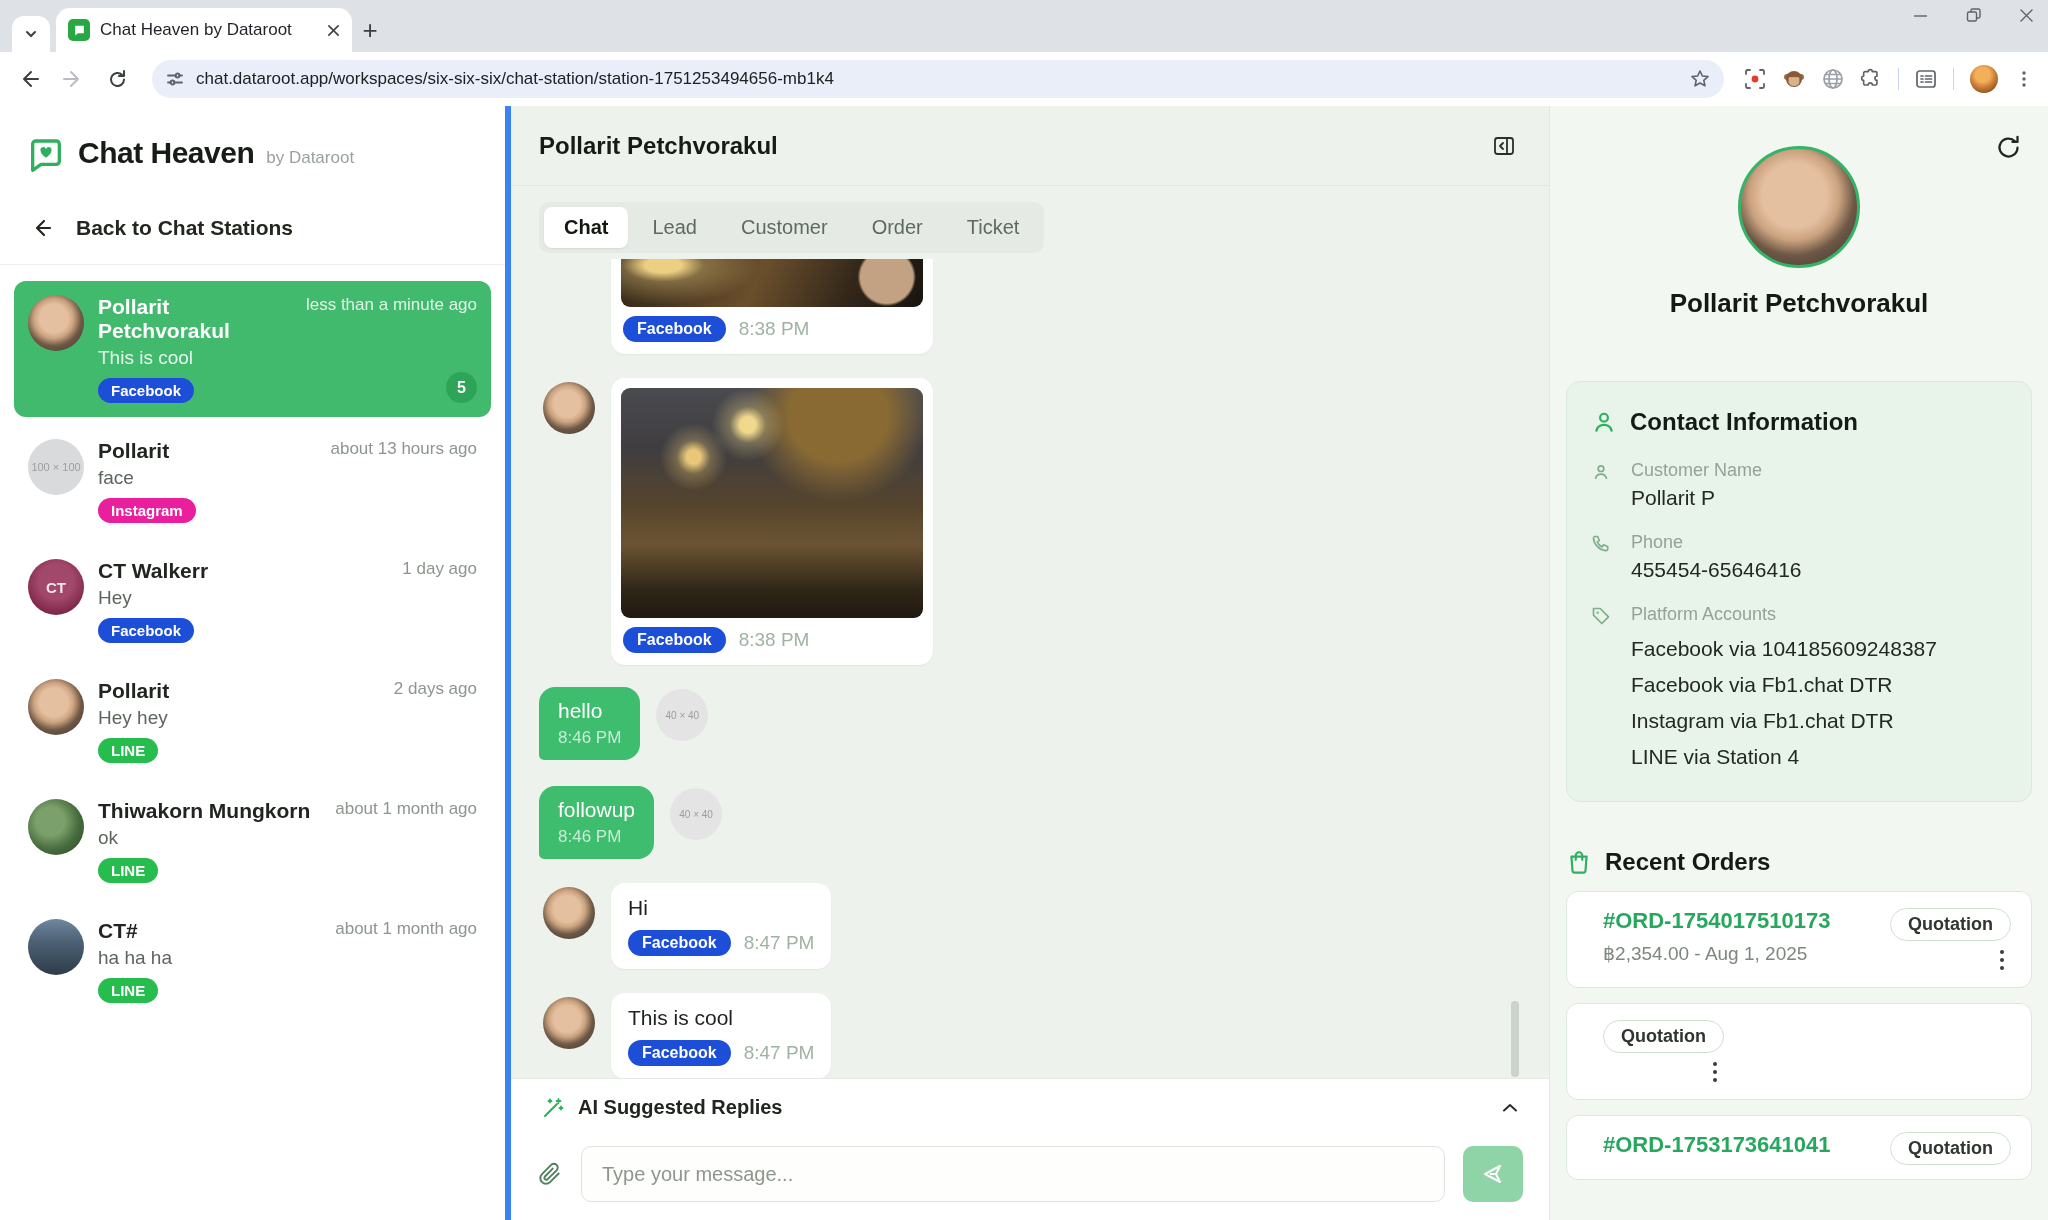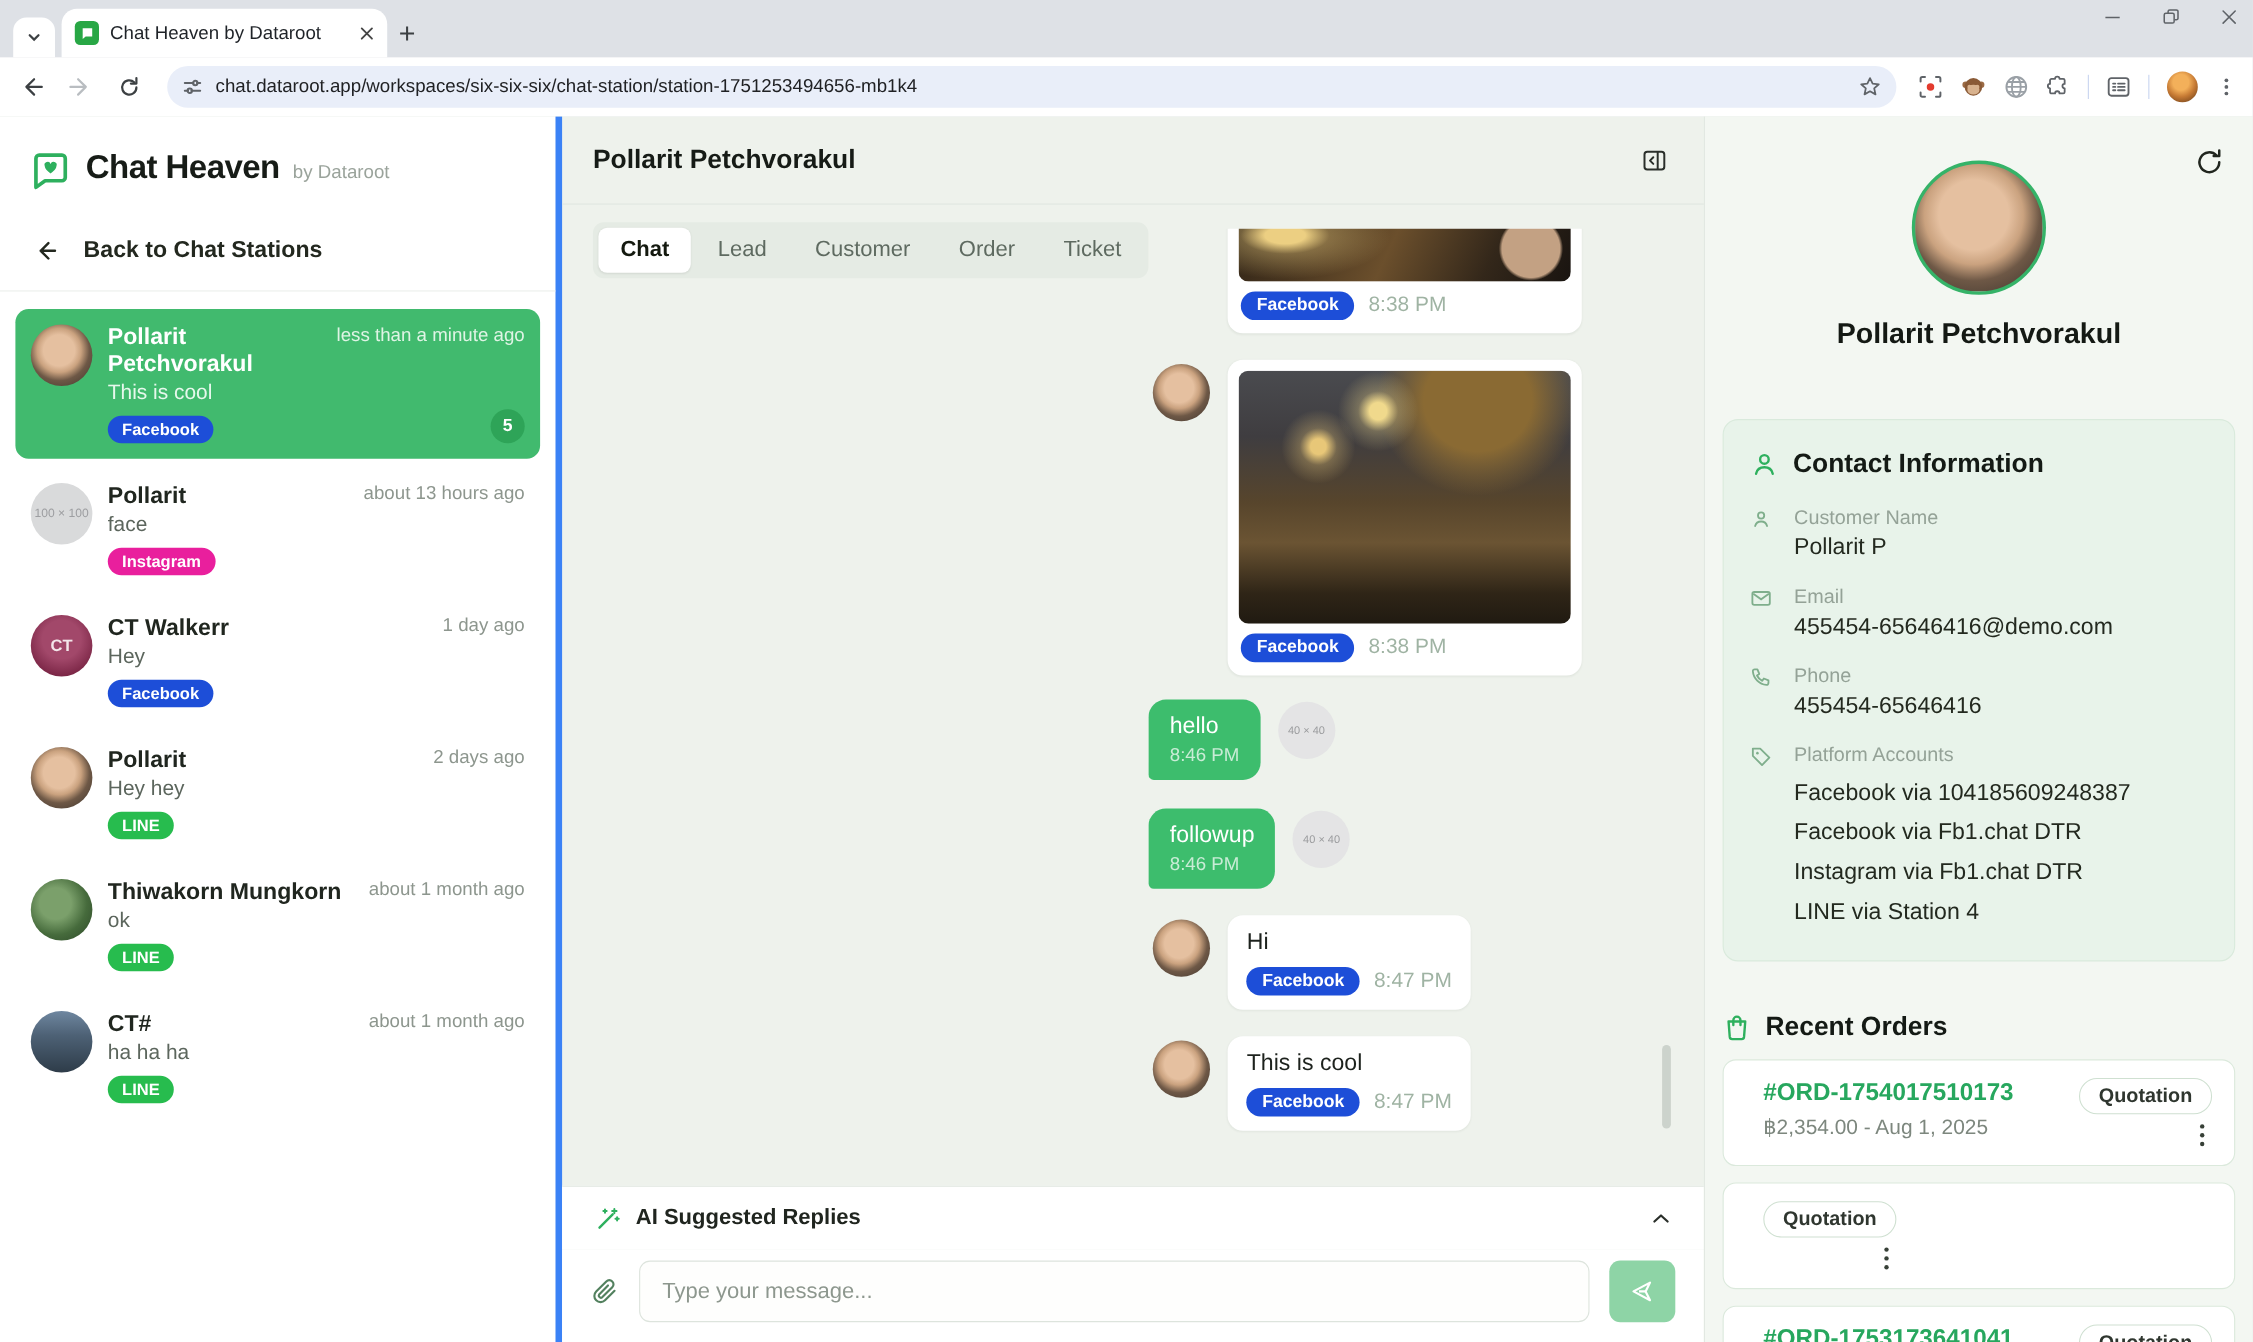--- a/index.html
+++ b/index.html
@@ -56,21 +56,21 @@
   .pill.line { background:#27bc4e; }
   .conv-right { display:flex; flex-direction:column; align-items:flex-end; justify-content:space-between; flex:none; }
   .conv-time { font-size:17px; color:#8d968e; white-space:nowrap; }
   .conv.sel .conv-time { color:#dff4e5; }
   .unread { width:31px; height:31px; border-radius:50%; background:#2ea458; color:#fff; font-size:16px; font-weight:700; display:flex; align-items:center; justify-content:center; }
 
   
   .chat-header { height:80px; display:flex; align-items:center; justify-content:space-between; padding:0 28px; border-bottom:1px solid #e0e6e0; flex:none; }
   .chat-title { font-size:24px; font-weight:700; color:#161b16; }
   .collapse-btn { width:34px; height:34px; display:flex; align-items:center; justify-content:center; }
-  .chat-body { flex:1; display:flex; min-height:0; padding:16px 28px 0 28px; }
+  .chat-body { flex:1; display:flex; flex-direction:column; min-height:0; padding:16px 28px 0 28px; }
   .tabs { display:inline-flex; align-self:flex-start; background:#e5ebe4; border-radius:10px; padding:5px; gap:4px; }
   .tabitem { padding:9px 20px; font-size:20px; color:#5e6a60; border-radius:8px; }
   .tabitem.active { background:#fff; color:#14190f; font-weight:600; box-shadow:0 1px 2px rgba(0,0,0,.08); }
   .chat-scroll { flex:1; overflow:hidden; position:relative; margin-top:6px; }
   .msgrow { display:flex; gap:16px; align-items:flex-start; }
   .msgrow.out { justify-content:flex-start; }
   .msg-avatar { width:52px; height:52px; margin-top:4px; }
   .card { background:#fff; border-radius:14px; box-shadow:0 1px 2px rgba(30,50,35,.06); padding:10px; width:322px; }
   .card.textcard { width:auto; min-width:170px; padding:13px 17px; }
   .msg-img { border-radius:9px; width:302px; }
@@ -447,32 +447,20 @@
             </svg>
           </span>
         <div>
           <div class="cc-label">Customer Name</div>
           <div class="cc-value">Pollarit P</div>
         </div>
       </div>
       <div class="cc-row">
         <span class="cc-ic">
             <svg width="20" height="20" viewBox="0 0 24 24">
-              <rect x="2.5" y="5" width="19" height="14" rx="2" fill="none" stroke="#7fae8c" stroke-width="2"></rect>
-              <path d="M3.5 7l8.5 6 8.5-6" fill="none" stroke="#7fae8c" stroke-width="2"></path>
-            </svg>
-          </span>
-        <div>
-          <div class="cc-label">Email</div>
-          <div class="cc-value">455454-65646416@demo.com</div>
-        </div>
-      </div>
-      <div class="cc-row">
-        <span class="cc-ic">
-            <svg width="20" height="20" viewBox="0 0 24 24">
               <path d="M5 3h3l2 5-2.5 1.7a12 12 0 0 0 5.8 5.8L15 13l5 2v3a2 2 0 0 1-2.2 2A16.5 16.5 0 0 1 3 5.2 2 2 0 0 1 5 3z" fill="none" stroke="#7fae8c" stroke-width="2" stroke-linejoin="round"></path>
             </svg>
           </span>
         <div>
           <div class="cc-label">Phone</div>
           <div class="cc-value">455454-65646416</div>
         </div>
       </div>
       <div class="cc-row" style="margin-bottom:6px;">
         <span class="cc-ic">

